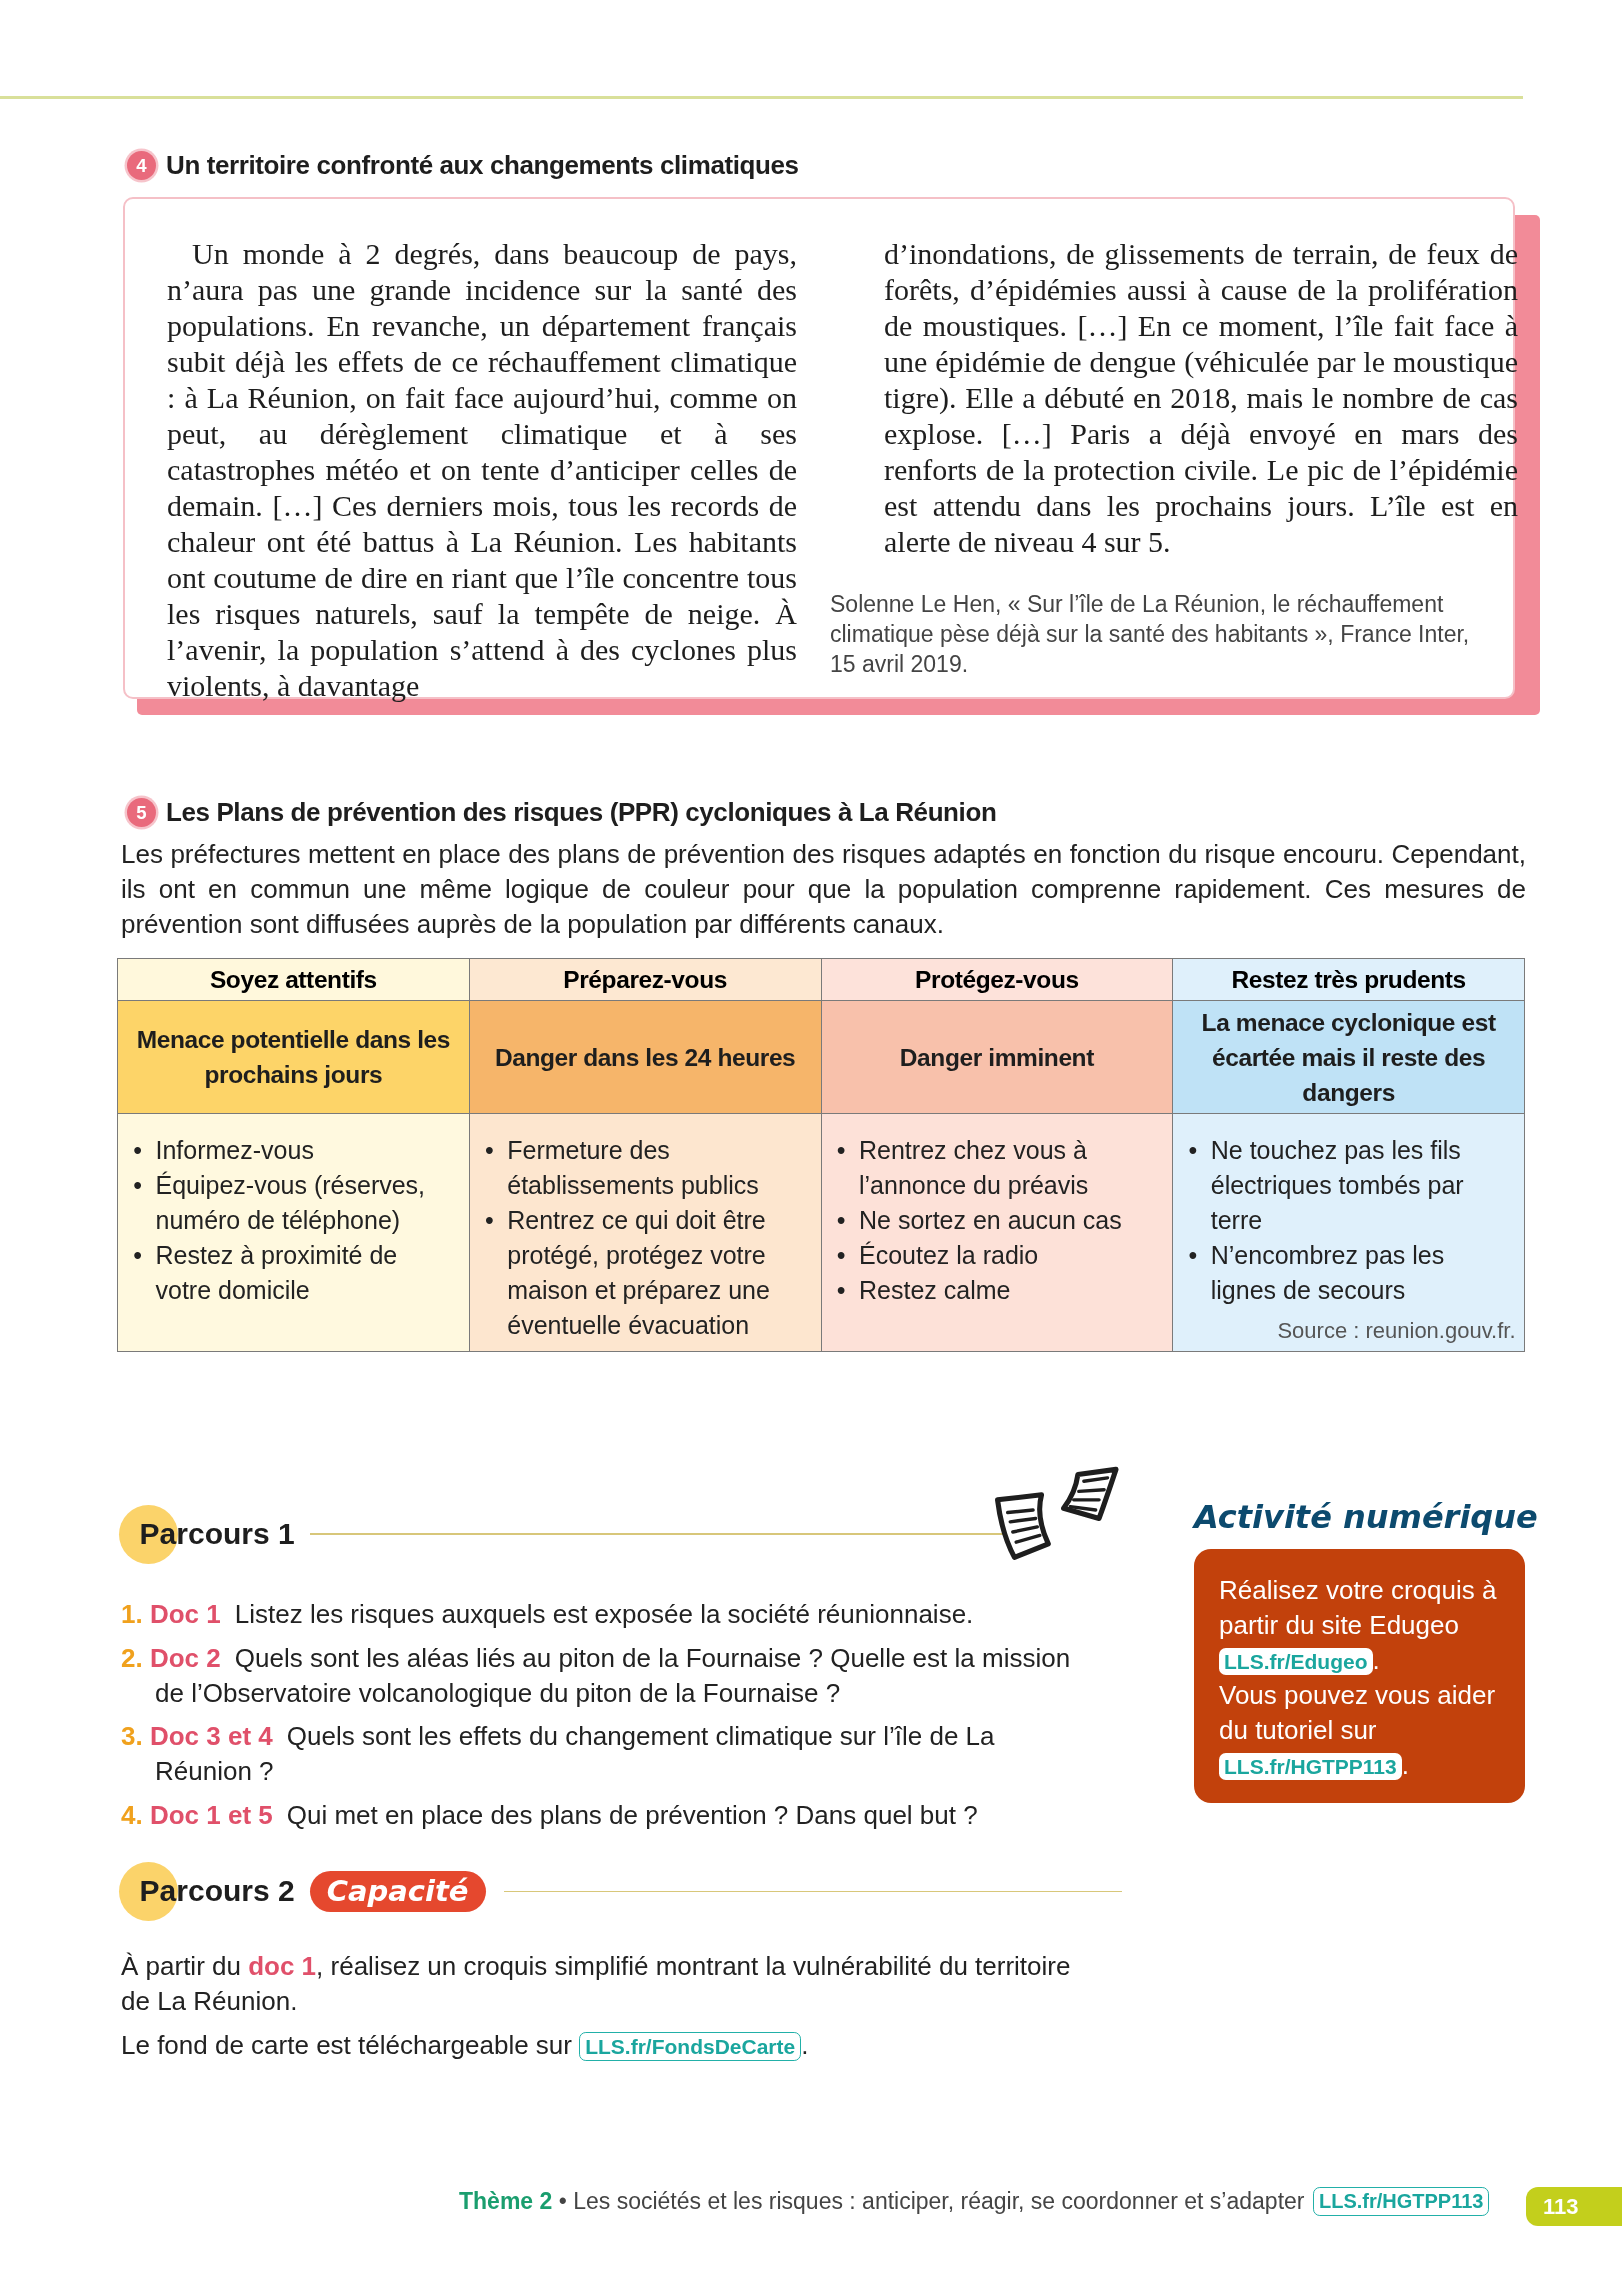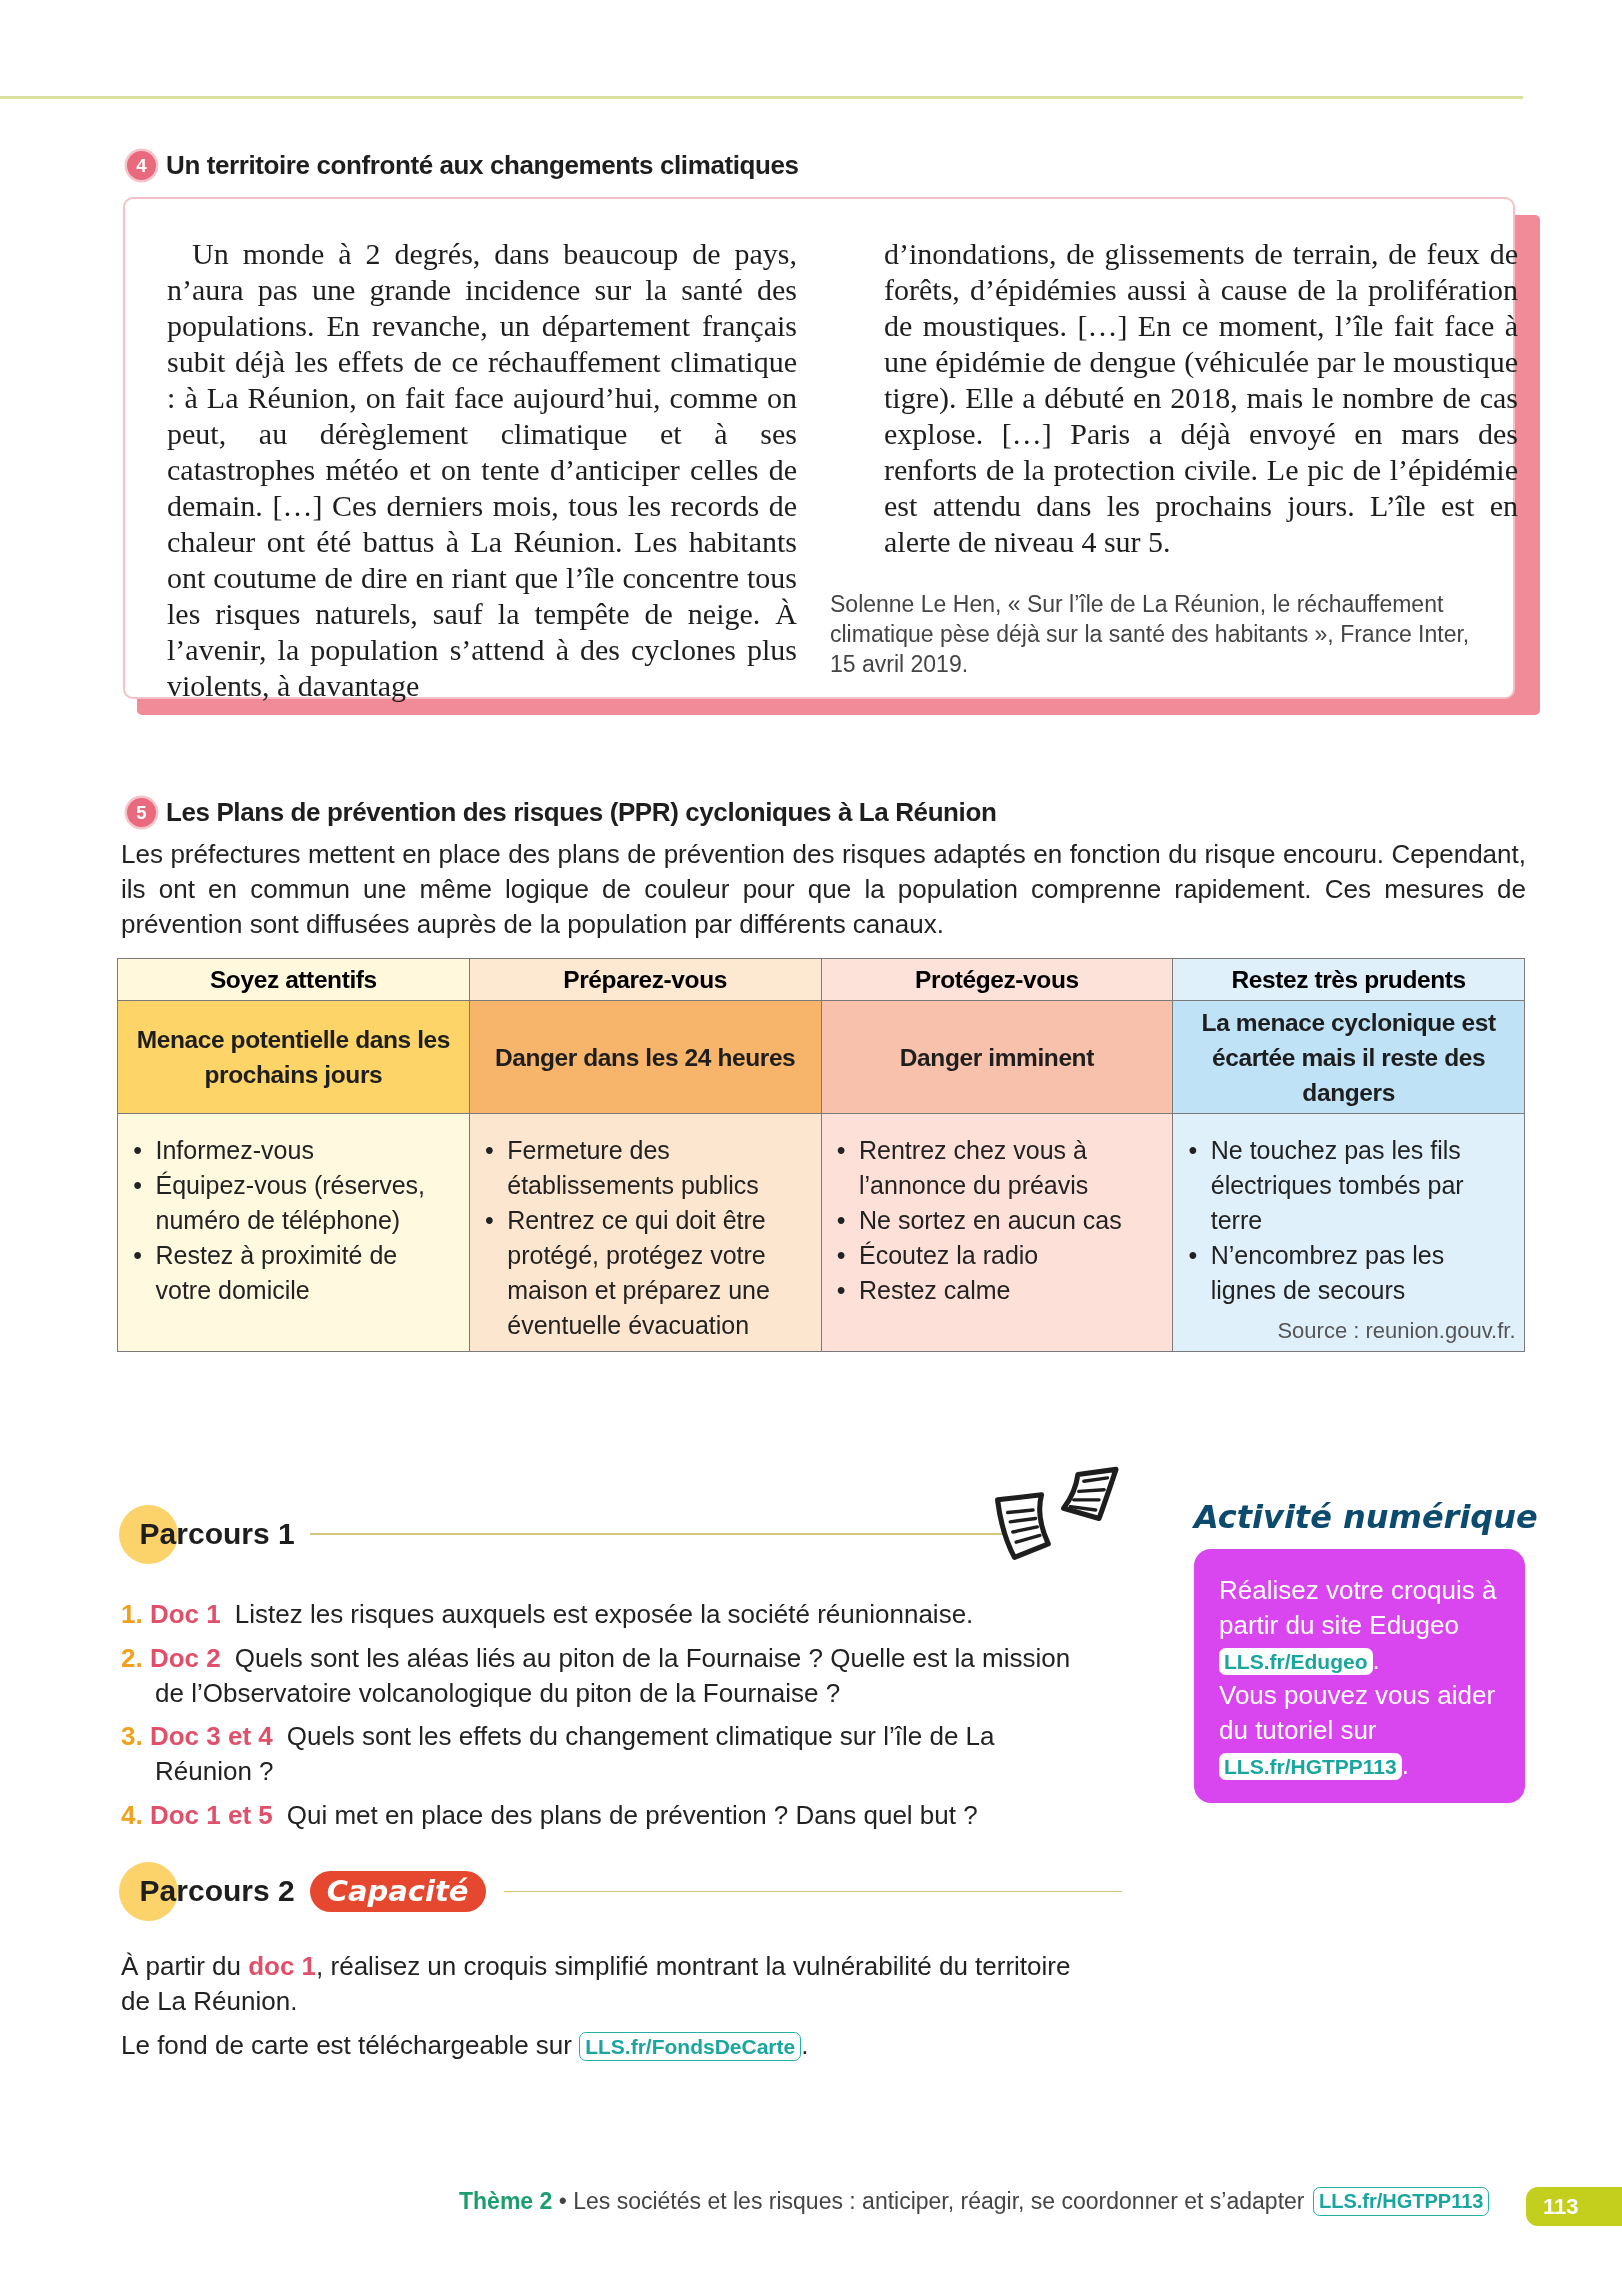--- a/index.html
+++ b/index.html
@@ -48,21 +48,21 @@
   .q .n { color: #f0a11d; font-weight: bold; }
   .q .d { color: #e0506a; font-weight: bold; margin-right: 6.8px; }
 
   .p2-text { position: absolute; left: 121px; top: 1949px; width: 972px; font-size: 26px; line-height: 35px; color: #222; }
   .p2-text p { margin-bottom: 8.5px; }
   .red { color: #e0506a; font-weight: bold; }
   .link-pill { display: inline-block; border: 1.7px solid #22b0a8; border-radius: 6.8px; color: #1aa69e; font-weight: bold; font-size: 21px; line-height: 27px; padding: 0 5px; }
 
   
   .act-title { position: absolute; left: 1194px; top: 1498px; font-family: "DejaVu Sans", sans-serif; font-style: italic; font-weight: bold; font-size: 32px; color: #0c4a6e; }
-  .act-box { position: absolute; left: 1194px; top: 1549px; width: 331px; height: 254px; background: #d946ef; border-radius: 17px; padding: 24px 25px; color: #fff; font-size: 26px; line-height: 35px; }
+  .act-box { position: absolute; left: 1194px; top: 1549px; width: 331px; height: 254px; background: #c2410c; border-radius: 17px; padding: 24px 25px; color: #fff; font-size: 26px; line-height: 35px; }
   .white-pill { display: inline-block; background: #fff; color: #1aa69e; font-weight: bold; font-size: 21px; line-height: 27px; border-radius: 6.8px; padding: 0 5px; }
 
   
   .docs-icon { position: absolute; left: 989px; top: 1466px; width: 144px; height: 110px; }
 
   
   .footer { position: absolute; left: 459px; top: 2187px; display: flex; align-items: center; font-size: 23px; color: #444; }
   .footer .theme { color: #1a9e6e; font-weight: bold; }
   .footer .link-pill { margin-left: 8.5px; font-size: 20px; }
   .page-num { position: absolute; left: 1526px; top: 2187px; width: 96px; height: 39px; background: #c3cf1c; border-radius: 12px 0 0 12px; color: #fff; font-weight: bold; font-size: 22px; display: flex; align-items: center; padding-left: 17px; }

